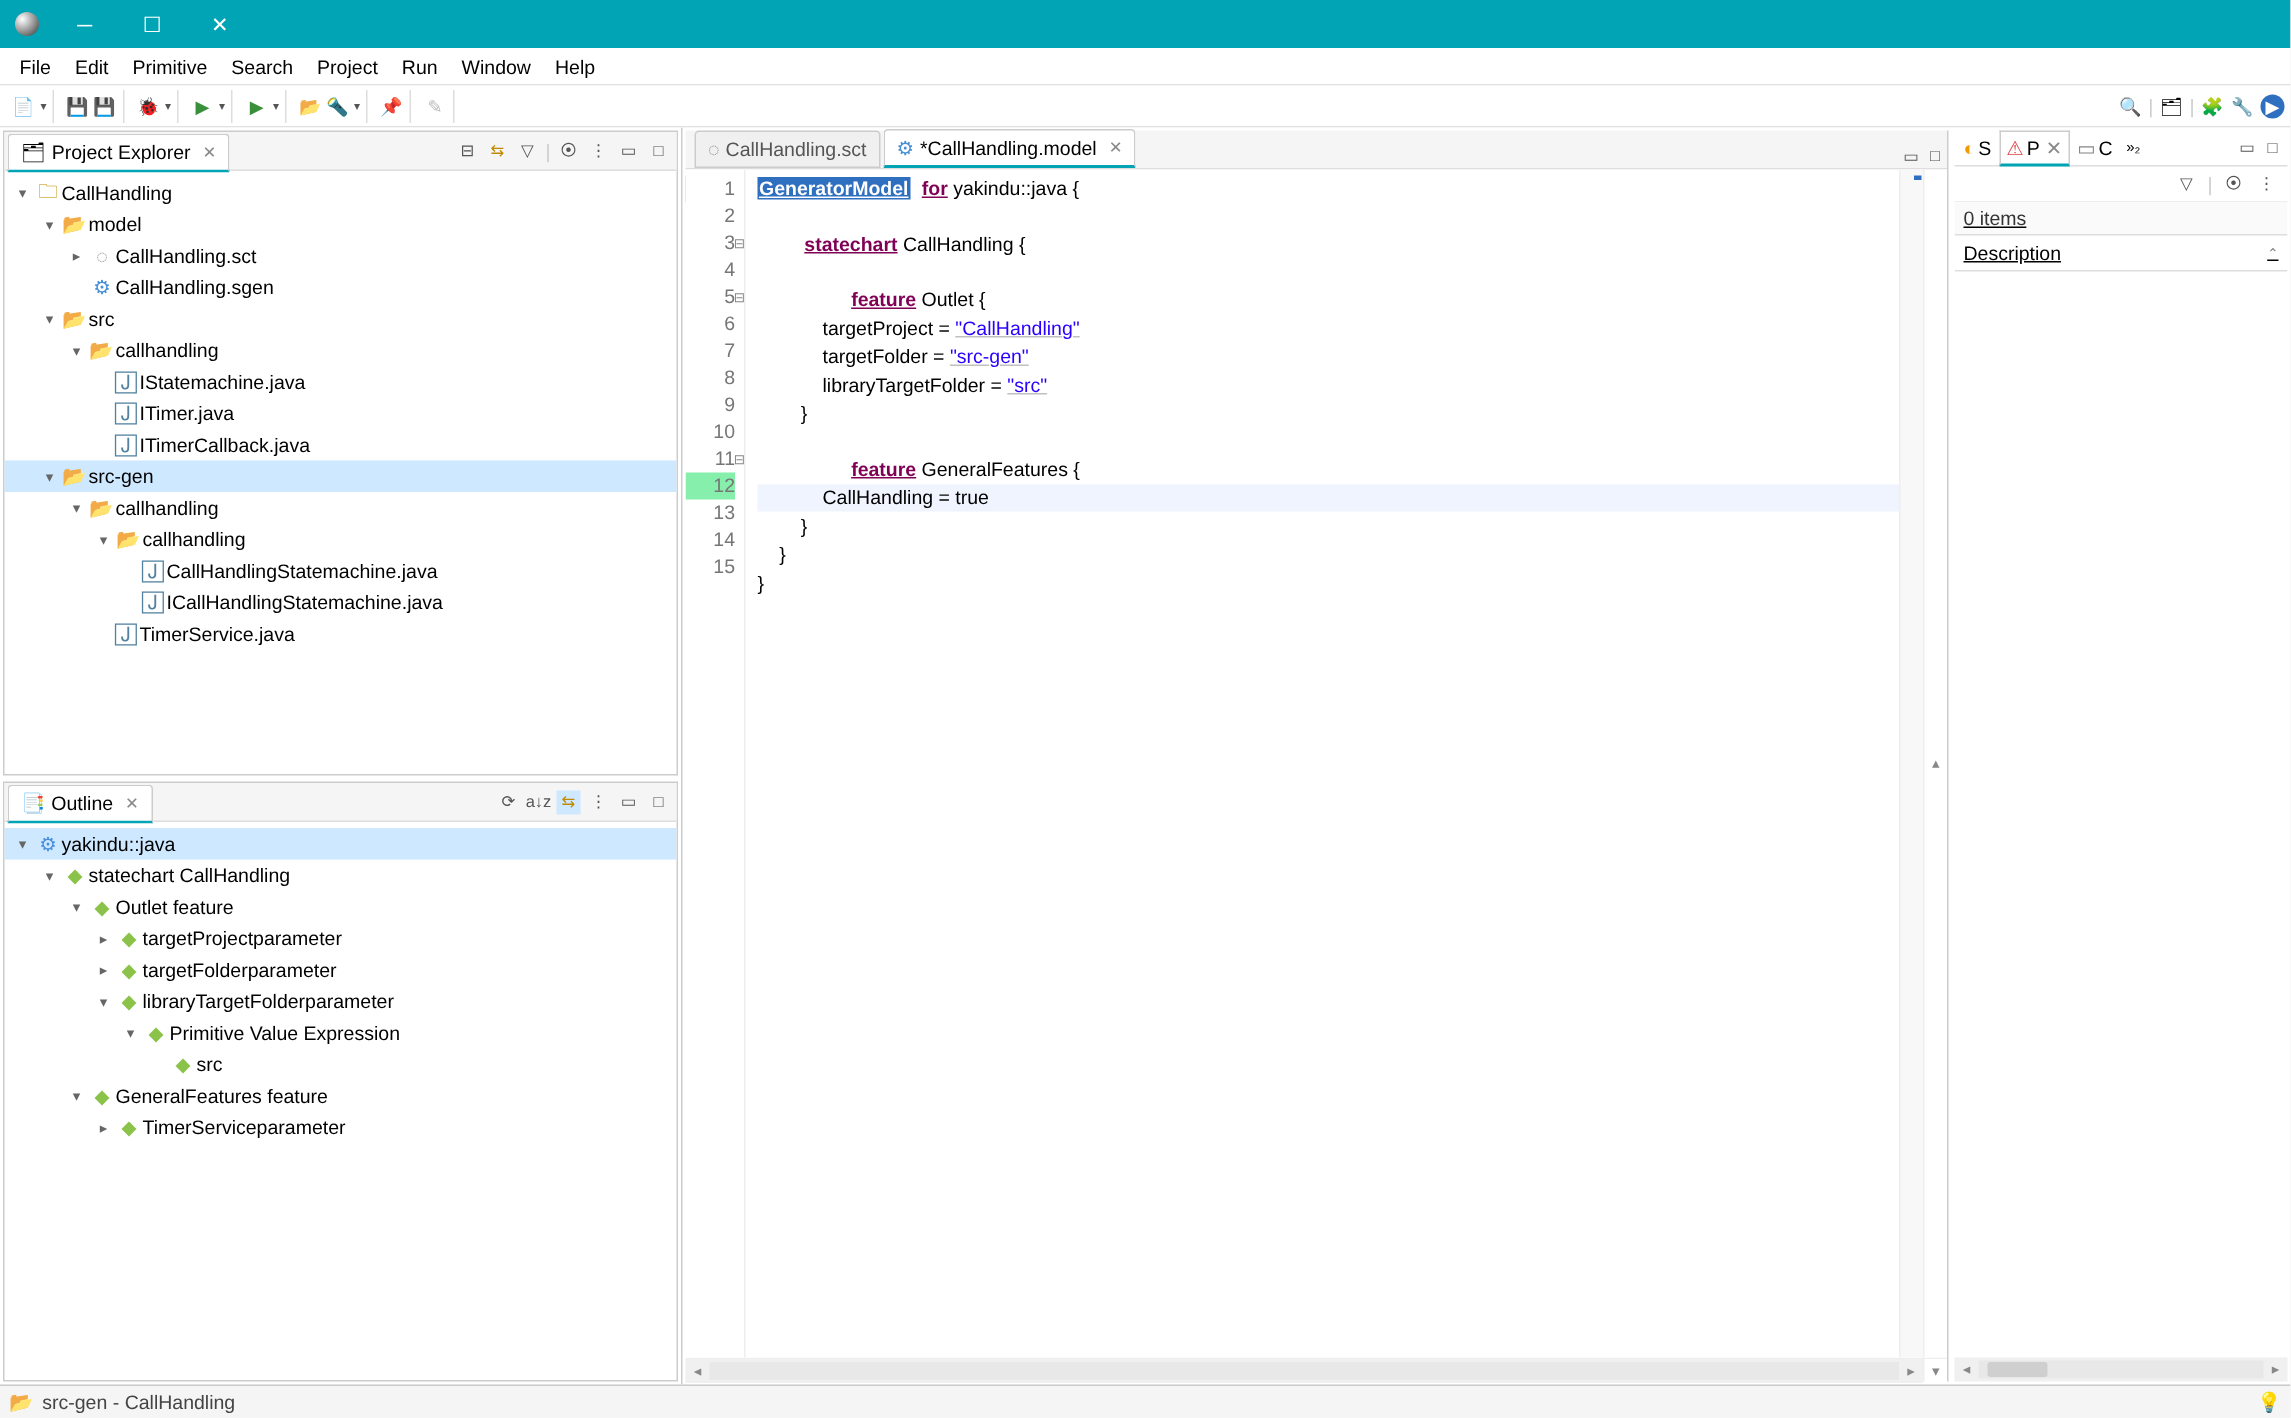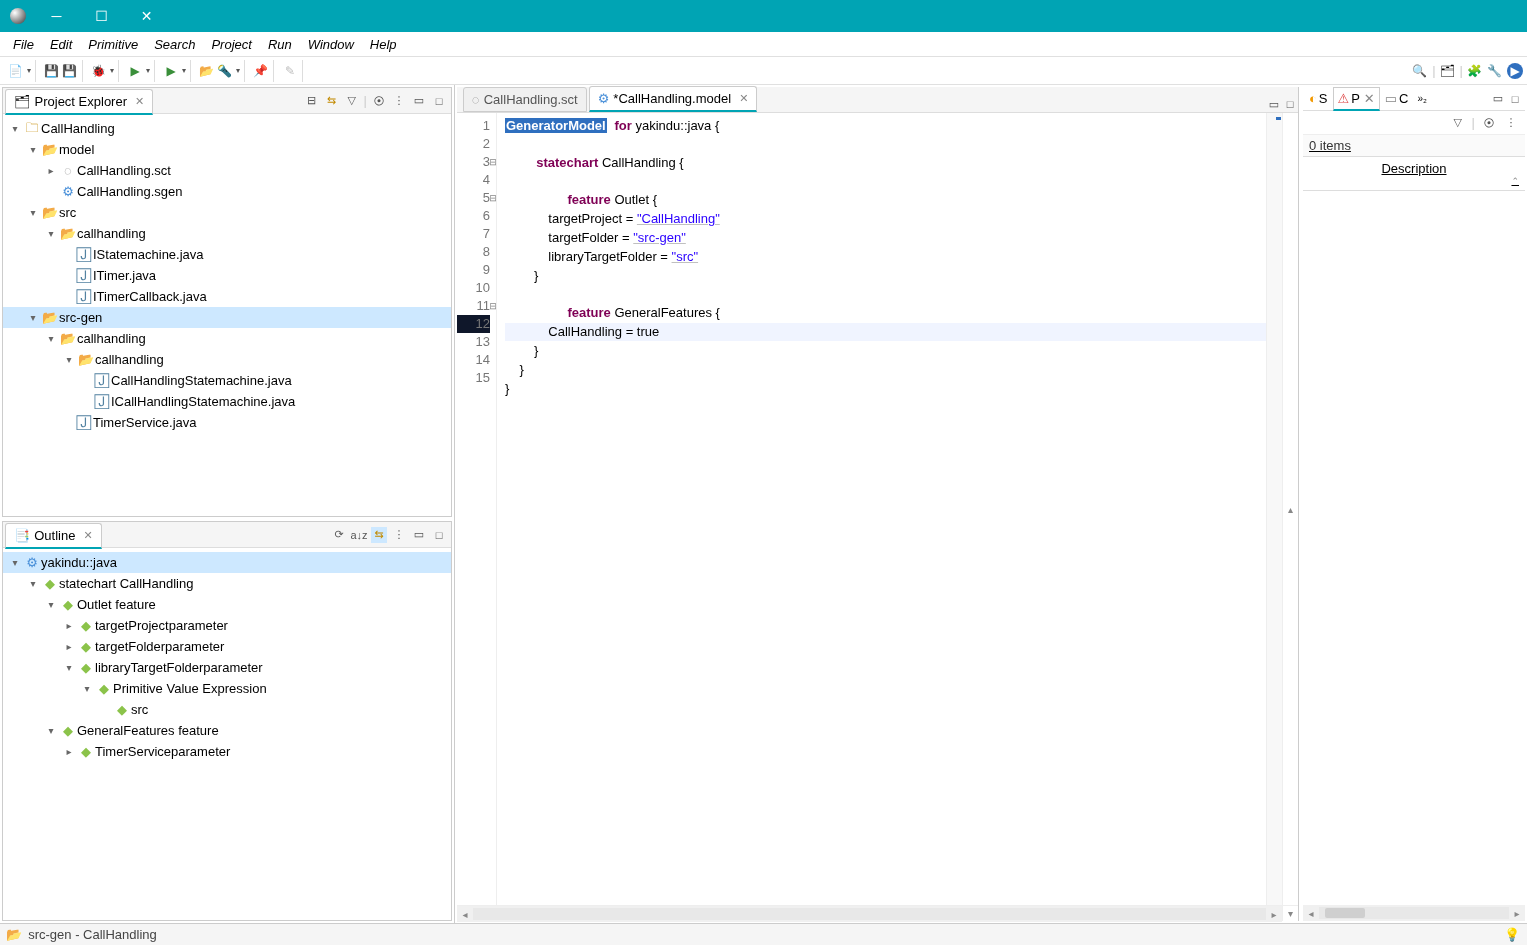--- a/index.html
+++ b/index.html
@@ -3,21 +3,21 @@
 <meta charset="utf-8">
 <style>
 * { margin: 0; padding: 0; box-sizing: border-box; font-family: "Segoe UI", Tahoma, sans-serif; font-size: 13px; }
 body { background: #f0f0f0; width: 1527px; height: 945px; overflow: hidden; display: flex; flex-direction: column; }
 .titlebar { background: #00a4b4; color: #fff; height: 32px; display: flex; align-items: center; padding: 0 10px; }
 .titlebar .icon { width:16px; height:16px; border-radius:50%; background: radial-gradient(circle at 30% 30%, #fff, #333); margin-right: 8px; }
 .titlebar .title { flex: 1; font-size: 12px; }
 .win-controls { display:flex; gap: 0; }
 .win-btn { width: 45px; height: 30px; display:flex; align-items:center; justify-content:center; color:#fff; font-size: 14px; }
 .menubar { background:#fff; height: 25px; display:flex; align-items:center; border-bottom:1px solid #e0e0e0; padding: 0 6px; gap: 2px; }
-.menubar span { padding: 3px 7px; font-style: italic; }
+.menubar span { padding: 3px 7px; }
 .toolbar { background:#fff; height: 28px; display:flex; align-items:center; border-bottom:1px solid #e0e0e0; padding: 0 4px; gap: 4px; }
 .toolbar .grp { display:flex; align-items:center; gap:2px; padding: 0 4px; border-right:1px solid #ddd; height:22px; }
 .toolbar .spacer { flex:1; }
 .tb-ico { width:16px; height:16px; display:inline-flex; align-items:center; justify-content:center; font-size:12px; }
 .dd { font-size:8px; color:#555; margin-left:1px; }
 .main { display:flex; flex:1; overflow:hidden; background:#fff; }
 .left-col { width:455px; display:flex; flex-direction:column; border-right:1px solid #ccc; }
 .panel { display:flex; flex-direction:column; border:1px solid #ccc; margin:2px; background:#fff; }
 .panel-header { height:26px; display:flex; align-items:center; background:#f5f5f5; border-bottom:1px solid #ddd; }
 .panel-tab { display:flex; align-items:center; gap:4px; padding:4px 8px; background:#fff; border:1px solid #ccc; border-bottom:2px solid #00a4b4; border-top-left-radius:3px; border-top-right-radius:3px; margin-top:2px; margin-left:2px; }
@@ -37,34 +37,34 @@
 .ico-gear { color:#4a90d9; }
 .ico-diamond { color:#8bc34a; font-size:10px; }
 .node-icon { width:18px; display:inline-flex; align-items:center; justify-content:center; font-size:13px; }
 .editor-col { flex:1; display:flex; flex-direction:column; border-right:1px solid #ccc; margin:2px; }
 .editor-tabs { height:26px; display:flex; align-items:flex-end; background:#f5f5f5; border-bottom:1px solid #ddd; padding-left:4px; }
 .editor-tabs .spacer { flex:1; }
 .editor-body { flex:1; display:flex; overflow:hidden; background:#fff; position:relative; }
 .gutter { width:40px; text-align:right; padding-right:6px; color:#777; font-family: Consolas, monospace; font-size:13px; line-height:18px; padding-top:4px; background:#fff; border-right:1px solid #eee; position:relative; }
 .gutter .fold { position:absolute; right:-8px; width:10px; font-size:9px; color:#888; text-align:center; }
 .code { flex:1; font-family: Consolas, "Courier New", monospace; font-size:13px; line-height:18px; padding:4px 0 4px 8px; white-space:pre; }
-.kw { color:#7f0055; font-weight:bold; }
+.kw { color:#7f0055; font-weight:bold;text-decoration:underline; }
 .str { color:#2a00ff; text-decoration: underline; text-decoration-color: #c0c0c0; }
 .sel { background:#2f6fbf; color:#fff; padding:0 1px; }
 .hl-line { background:#f0f4ff; display:inline-block; width:100%; }
 .overview { width:16px; background:#f8f8f8; border-left:1px solid #eee; position:relative; }
 .overview .mark { position:absolute; right:1px; width:5px; height:3px; background:#2f6fbf; top:4px; }
 .right-col { width:222px; display:flex; flex-direction:column; margin:2px; }
 .right-tabs { height:24px; display:flex; align-items:center; gap:1px; background:#fff; border-bottom:1px solid #ddd; padding:0 2px; }
 .rt { padding:3px 4px; display:flex; align-items:center; gap:2px; font-size:11px; }
 .rt.active { border:1px solid #ccc; border-bottom:2px solid #00a4b4; background:#fff; }
 .right-toolbar { height:24px; display:flex; justify-content:flex-end; align-items:center; gap:6px; padding:0 6px; border-bottom:1px solid #eee; }
 .right-body { flex:1; background:#fff; overflow:auto;text-decoration:underline; }
 .list-head { background:#fafafa; border-bottom:1px solid #ddd; padding:3px 6px; color:#333; }
-.col-head { border-bottom:1px solid #ddd; padding:4px 6px; display:flex; align-items:center;flex-direction:column; }
+.col-head { border-bottom:1px solid #ddd; padding:4px 6px; display:flex; align-items:center; }
 .col-head .caret { margin-left:auto; font-size:9px; color:#888; }
 .statusbar { height:22px; border-top:1px solid #ccc; display:flex; align-items:center; padding:0 6px; background:#f5f5f5; font-size:12px; color:#444; gap:6px; }
 .hscroll { height:16px; background:#f0f0f0; display:flex; align-items:center; }
 .hscroll .arrow { width:16px; text-align:center; color:#888; font-size:10px; }
 .hscroll .track { flex:1; height:12px; background:#e8e8e8; }
 .editor-hscroll { display:flex; height:16px; border-top:1px solid #eee; }
 .vr { width:16px; border-left:1px solid #eee; display:flex; align-items:center; justify-content:center; font-size:10px; color:#888; }
 .blue-margin { position:absolute; left:0; top:4px; width:6px; height:18px; background:#7aa7d8; }
 </style>
 </head>
@@ -318,21 +318,21 @@
         <div>2</div>
         <div style="position:relative"><span>3</span><span class="fold">⊟</span></div>
         <div>4</div>
         <div style="position:relative"><span>5</span><span class="fold">⊟</span></div>
         <div>6</div>
         <div>7</div>
         <div>8</div>
         <div>9</div>
         <div>10</div>
         <div style="position:relative"><span>11</span><span class="fold">⊟</span></div>
-        <div style="background:#0f172a">12</div>
+        <div style="background:#86efac">12</div>
         <div>13</div>
         <div>14</div>
         <div>15</div>
       </div>
       <div class="code"><span class="sel kw">GeneratorModel</span> <span class="kw">for</span><span> yakindu::java {</span>
 
     <span class="kw">statechart</span><span> CallHandling {</span>
 
         <span class="kw">feature</span><span> Outlet {</span>
 <span>            targetProject = </span><span class="str">"CallHandling"</span>

